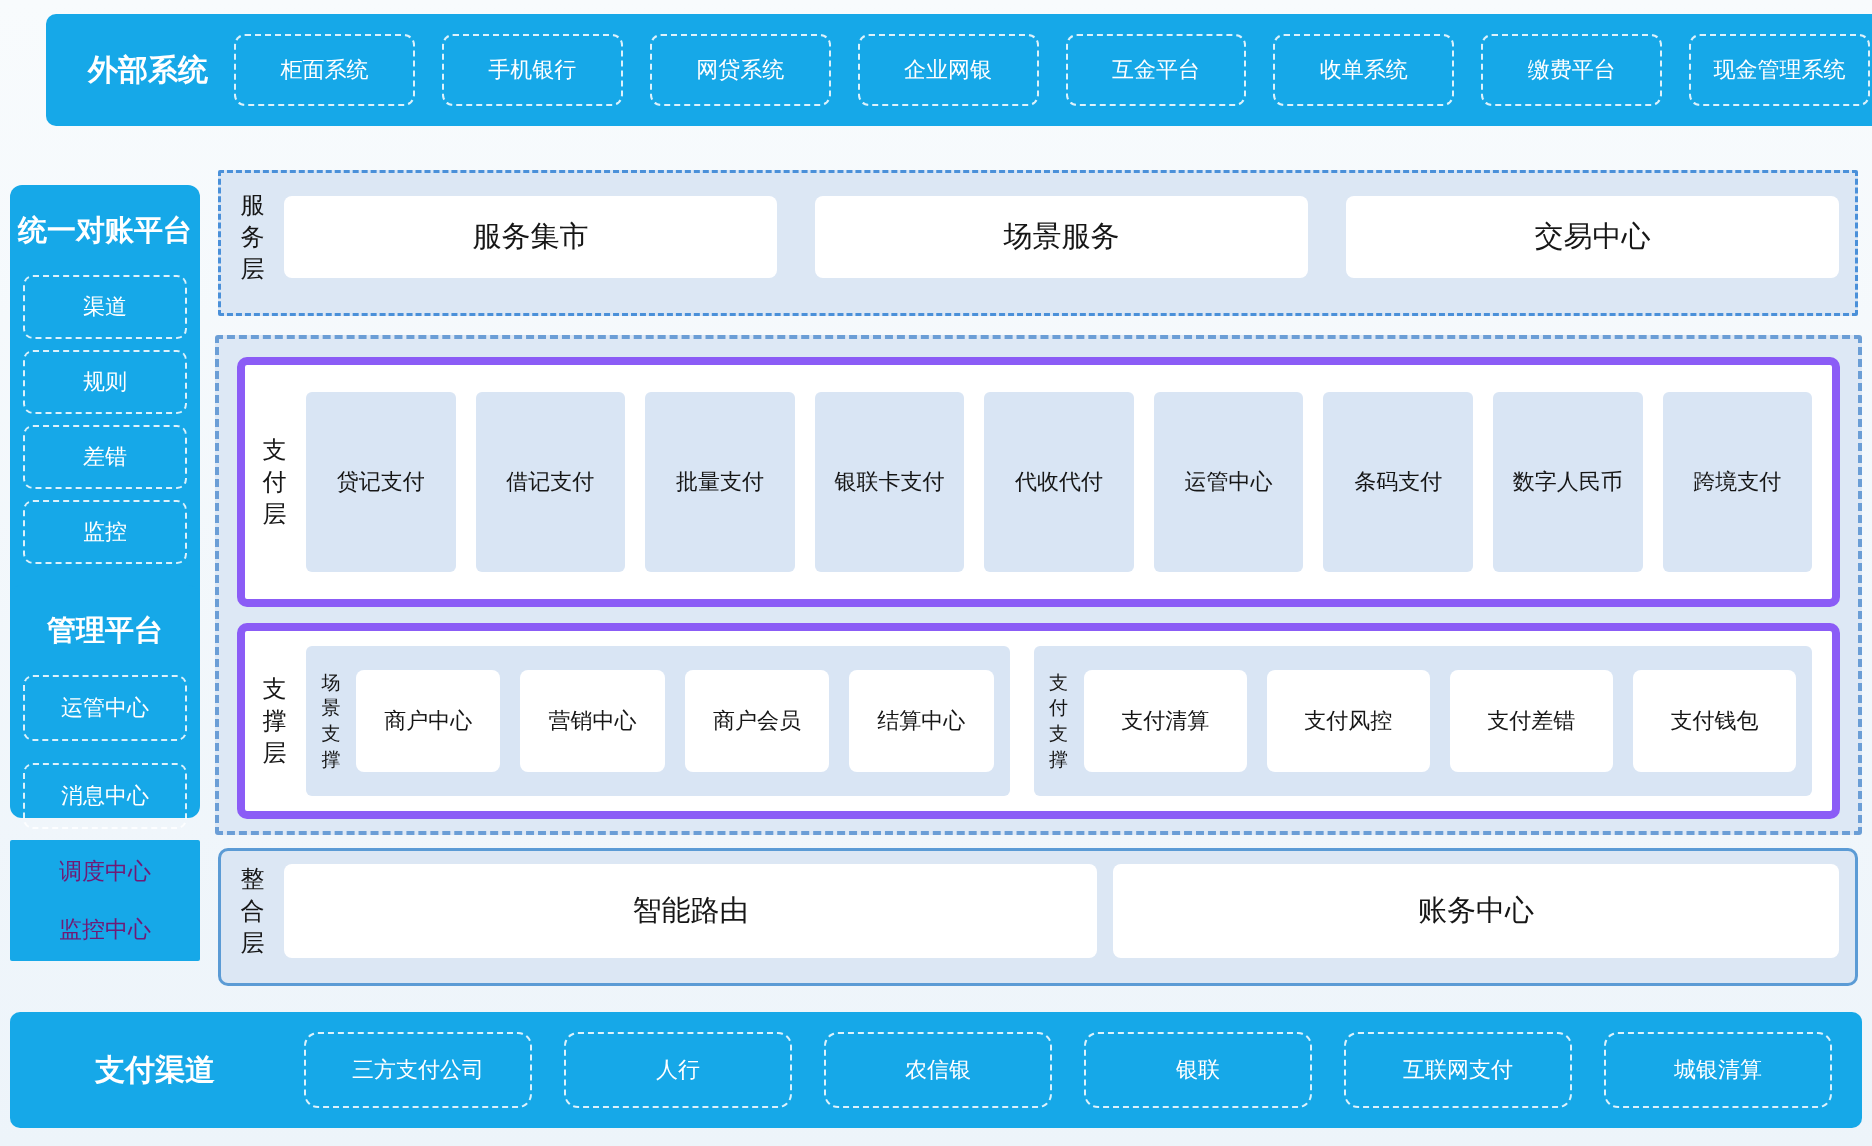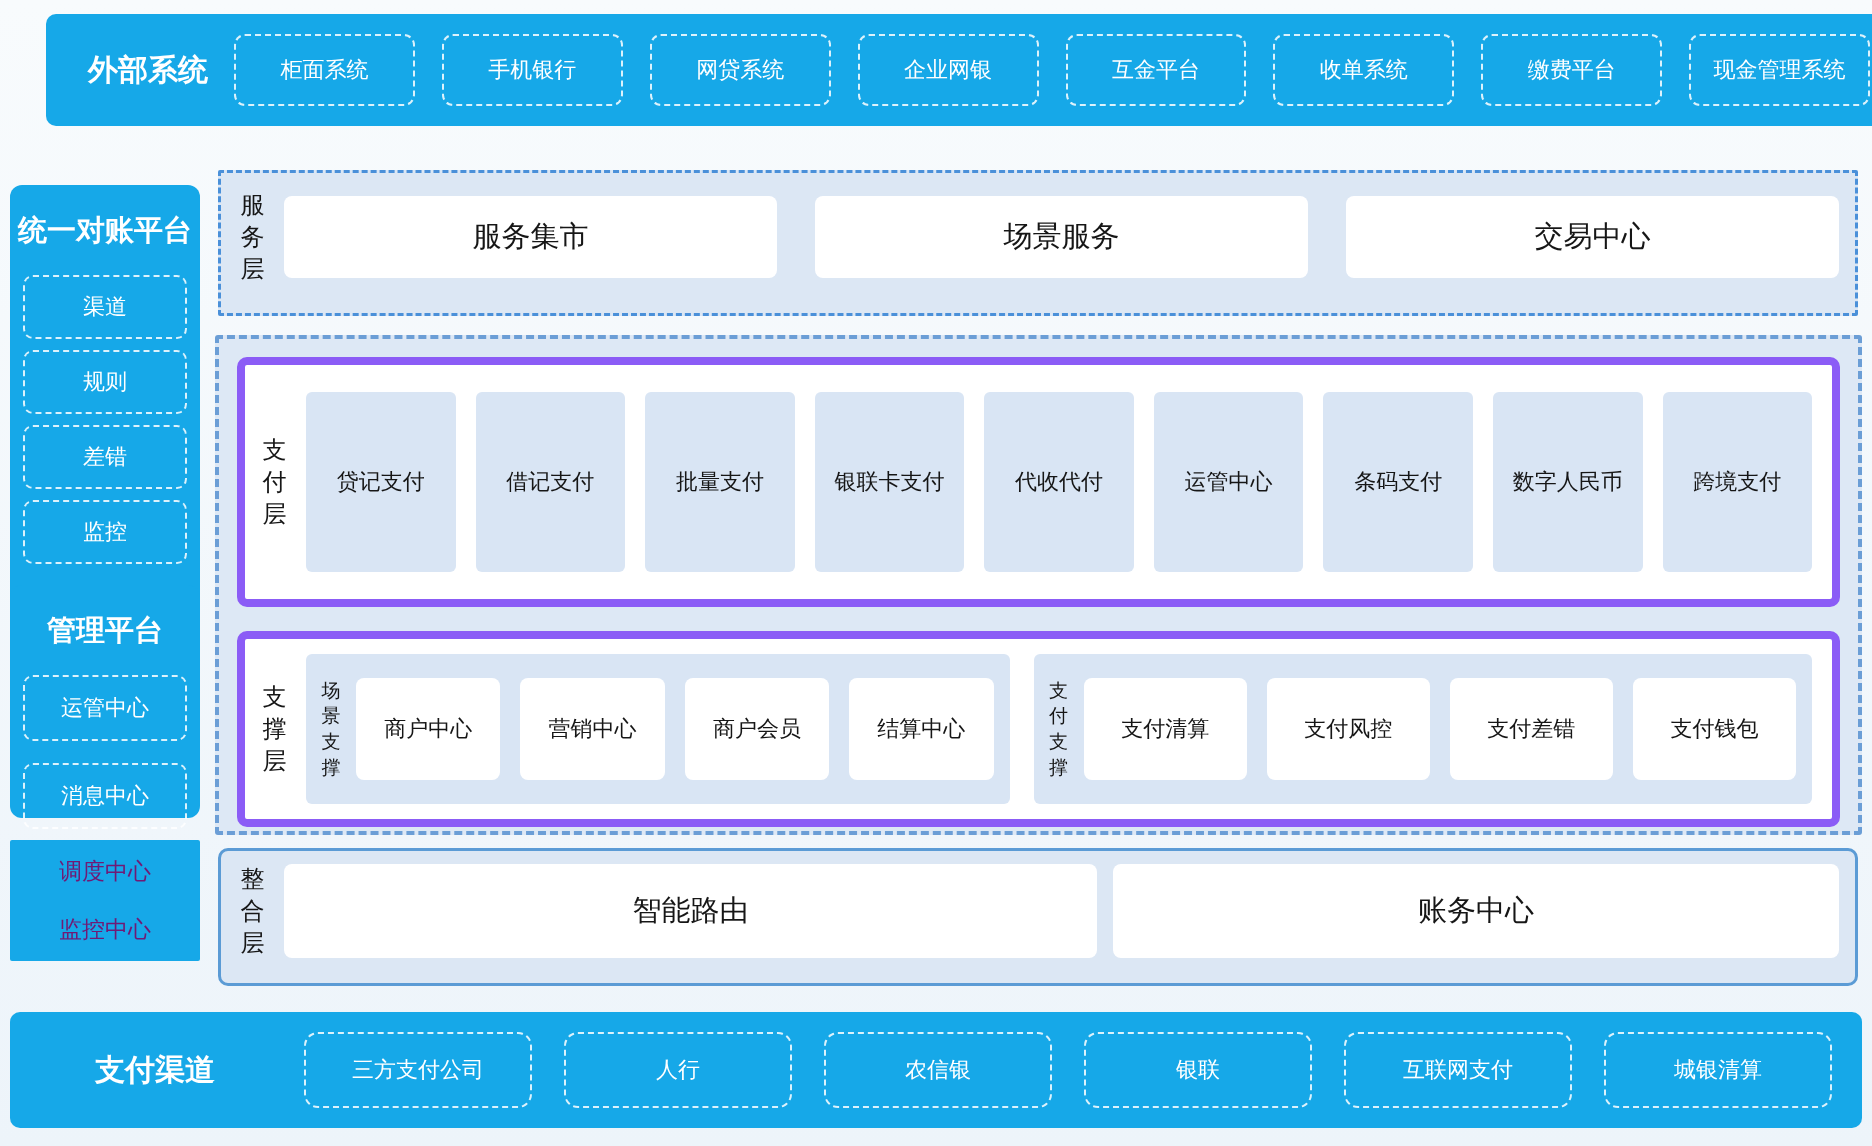--- a/index.html
+++ b/index.html
@@ -87,21 +87,21 @@
   #wrapper {
     position:absolute; left:215px; top:335px; width:1647px; height:500px;
     background:#dde8f5; border:4px dashed #6b9ed6; border-radius:3px;
   }
   .layer-box {
     position:absolute; left:18px; right:18px;
     background:#fff; border:8px solid #8b5cf6; border-radius:10px;
     display:flex; padding:0 20px 0 16px;
   }
   #payment-layer { top:18px;  height:250px; }
-  #support-layer { top:292px; height:196px; }
+  #support-layer { top:284px; height:196px; }
   .cells { flex:1; display:flex; align-items:center; gap:20px; }
   .cell {
     flex:1; height:180px; background:#d9e5f4; border-radius:6px;
     display:flex; align-items:center; justify-content:center;
     font-size:22px; color:#161616; white-space:nowrap;
   }
   .groups { flex:1; display:flex; align-items:center; gap:24px; }
   .group {
     height:150px; background:#d9e5f4; border-radius:6px;
     display:flex; align-items:center; padding:0 16px 0 14px;

